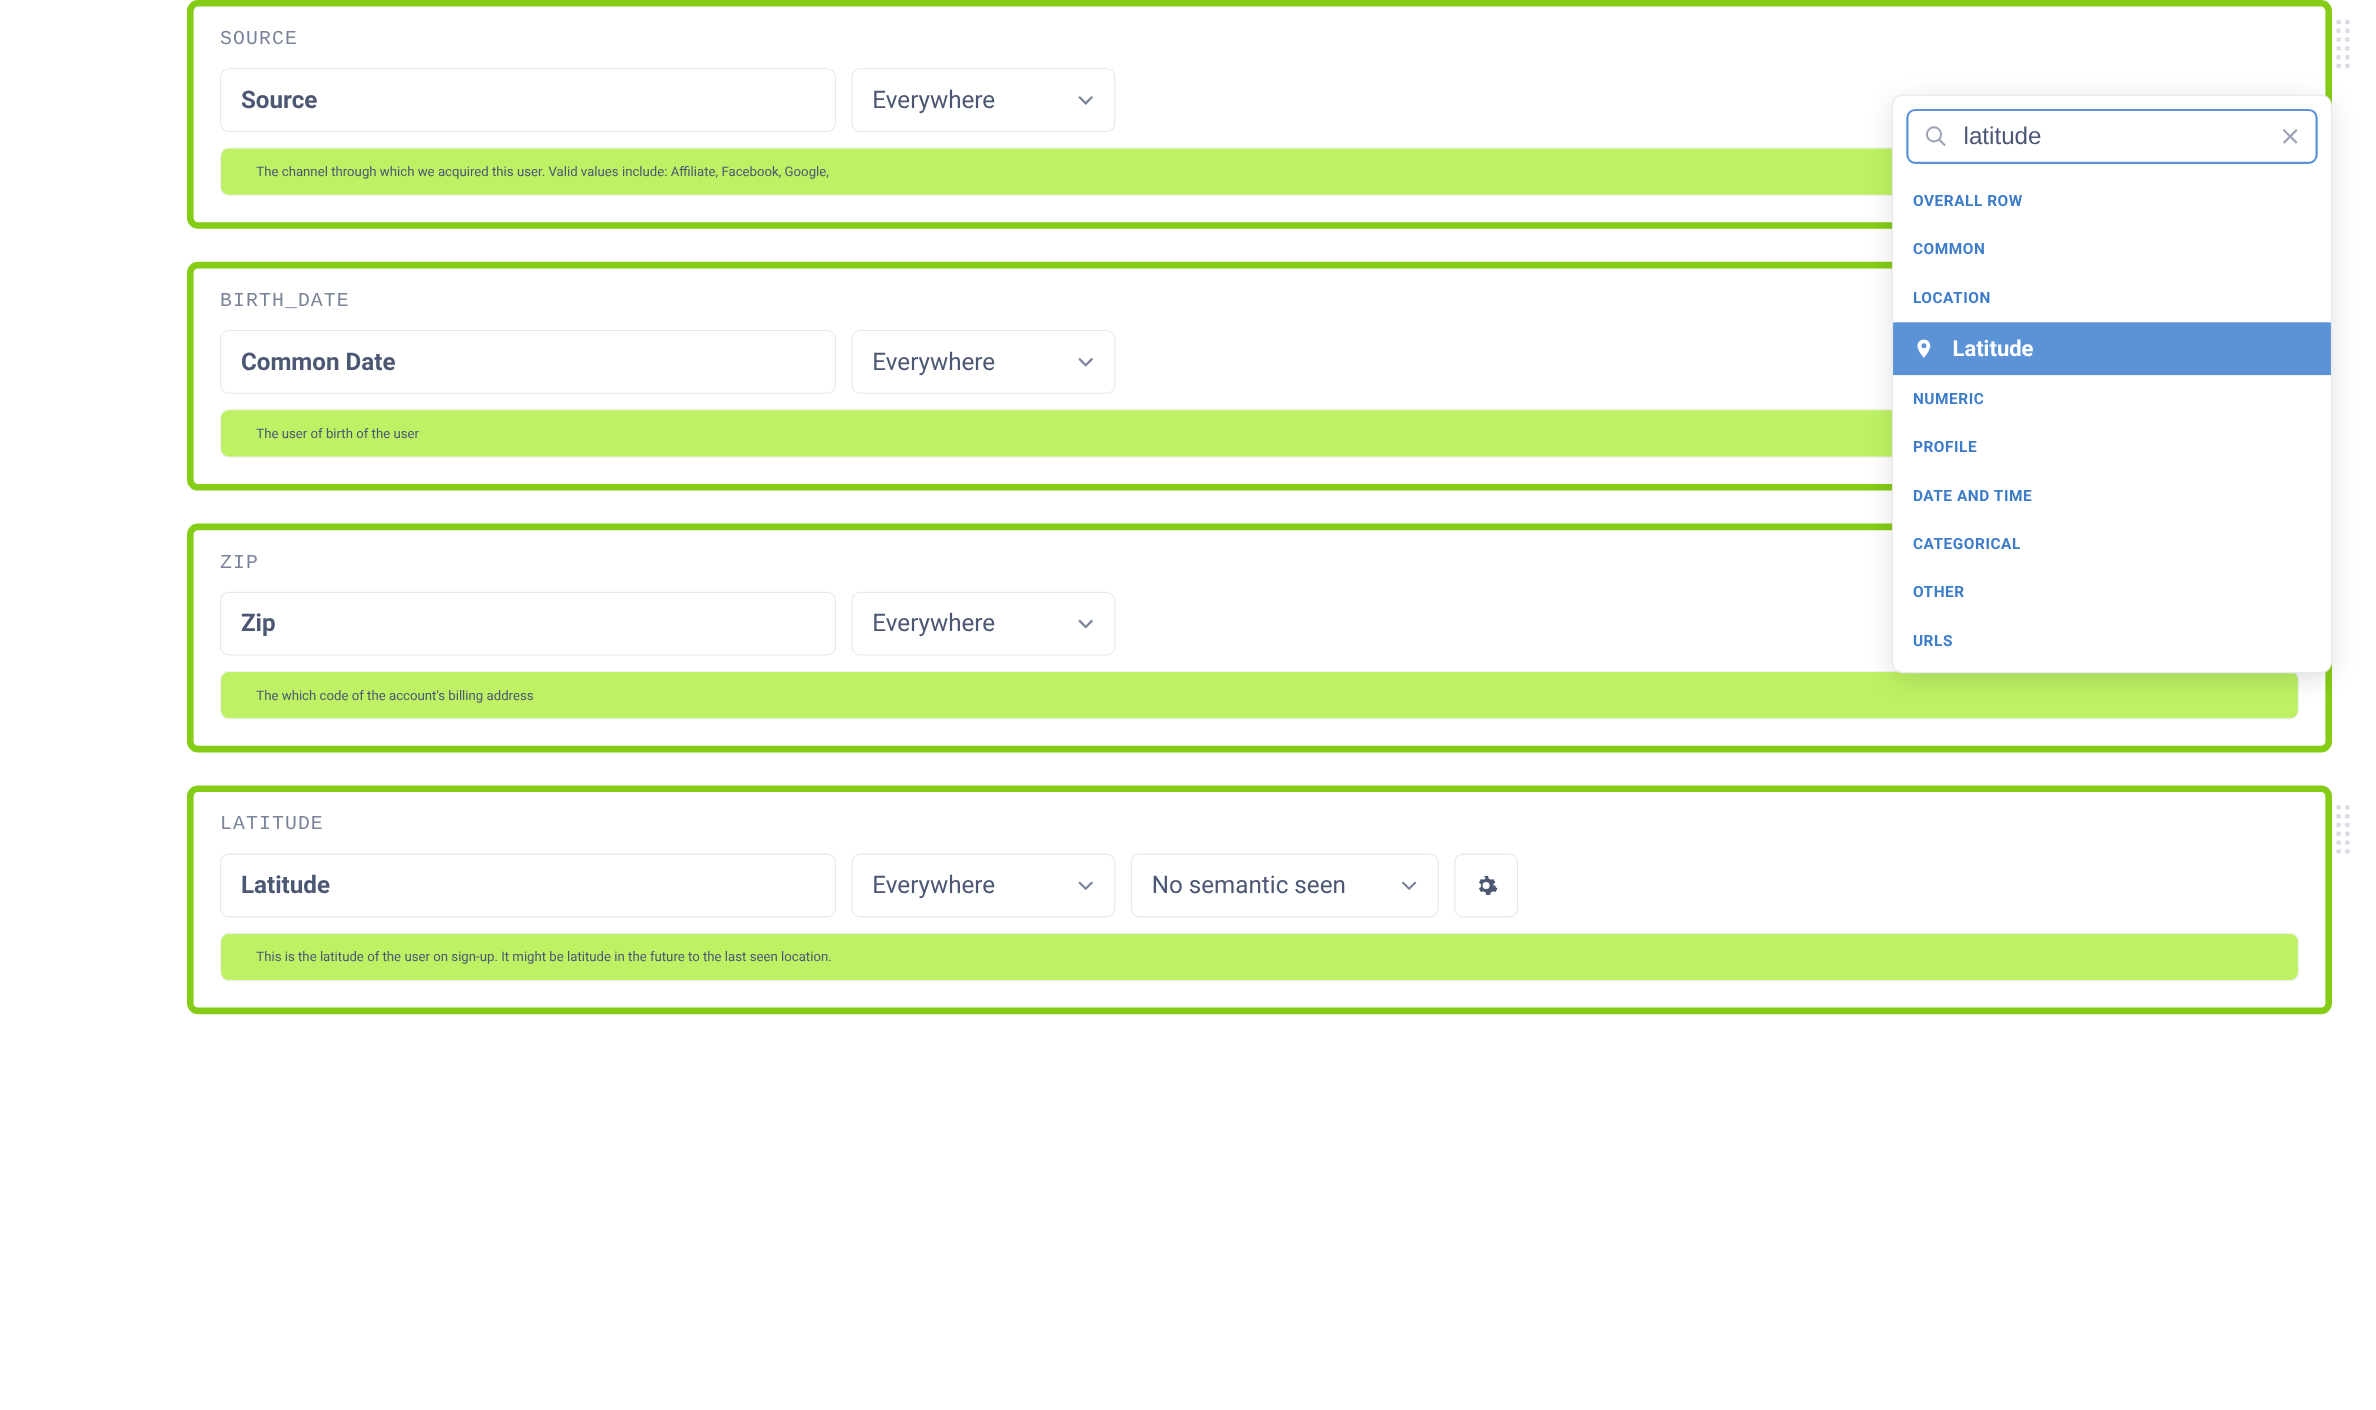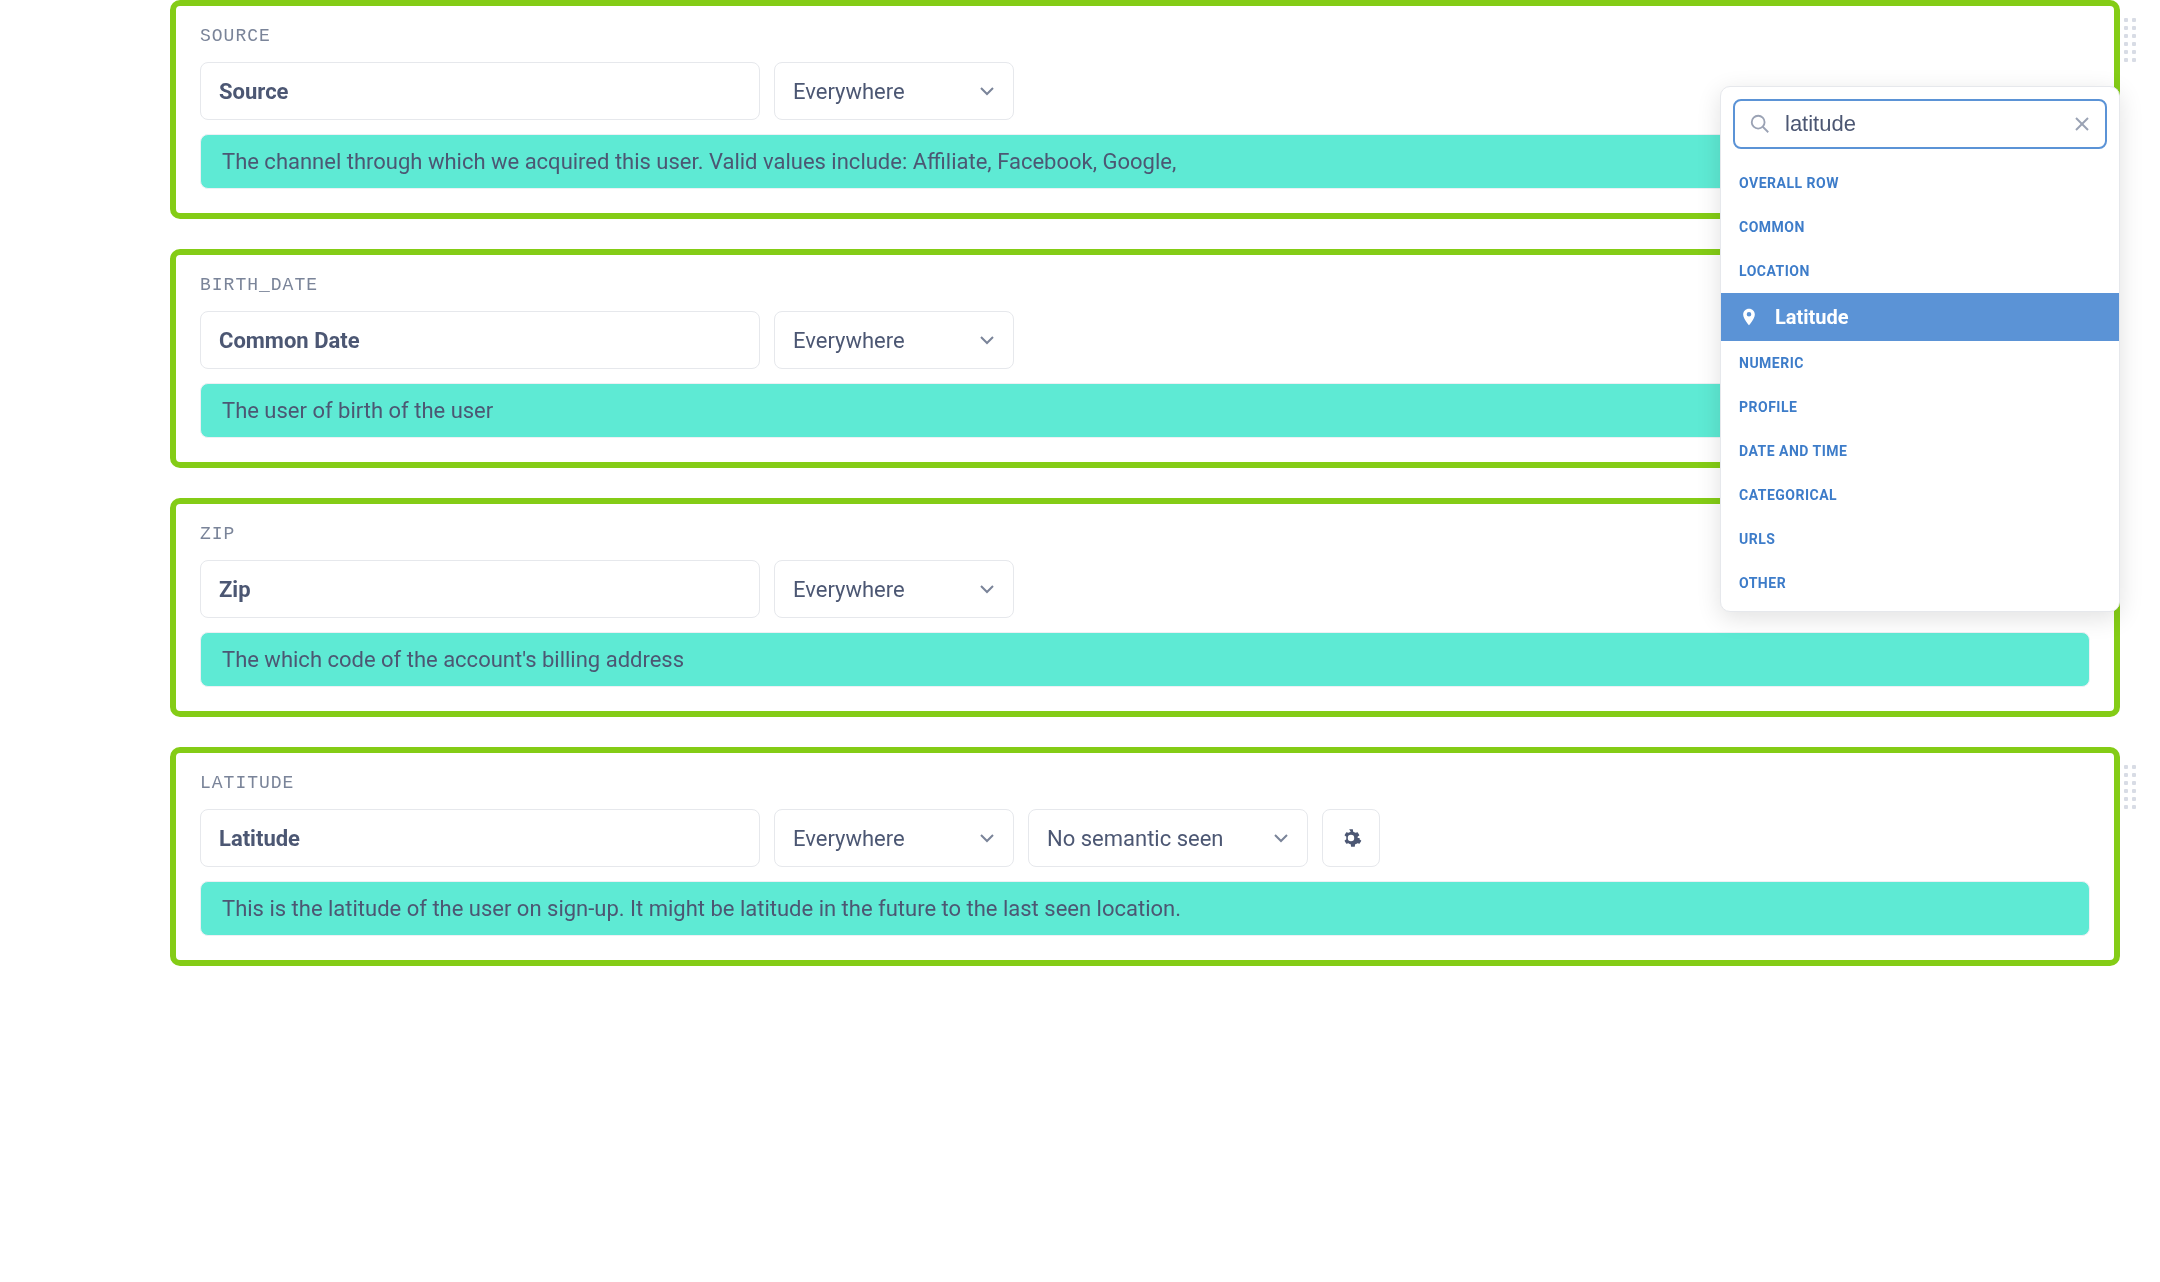--- a/index.html
+++ b/index.html
@@ -82,24 +82,24 @@
     justify-content: center;
     cursor: pointer;
   }
   .gear-btn svg {
     width: 22px;
     height: 22px;
     fill: #4c5773;
   }
   .desc {
     border: 1px solid #edf0f4;
-    background: #5eead4;
+    background: #bef264;
     border-radius: 8px;
-    padding: 14px 21px;
-    font-size: 22px;
+    padding: 14px 32px;
+    font-size: 12px;
     color: #4c5773;
   }
   .drag-handle {
     position: absolute;
     right: -30px;
     top: 10px;
     bottom: 10px;
     width: 20px;
     display: grid;
     grid-template-columns: repeat(2, 4px);
@@ -328,15 +328,15 @@
     <svg viewBox="0 0 24 24">
         <path fill="#fff" d="M12 2C8 2 5 5.1 5 9c0 5 7 13 7 13s7-8 7-13c0-3.9-3-7-7-7zm0 9.5A2.5 2.5 0 1 1 12 6a2.5 2.5 0 0 1 0 5.5z"></path>
       </svg>
     <span>Latitude</span>
   </div>
 
   <div class="cat">Numeric</div>
   <div class="cat">Profile</div>
   <div class="cat">Date and Time</div>
   <div class="cat">Categorical</div>
+  <div class="cat">Other</div>
   <div class="cat">URLs</div>
-  <div class="cat">Other</div>
 </div>
 
 </body></html>

